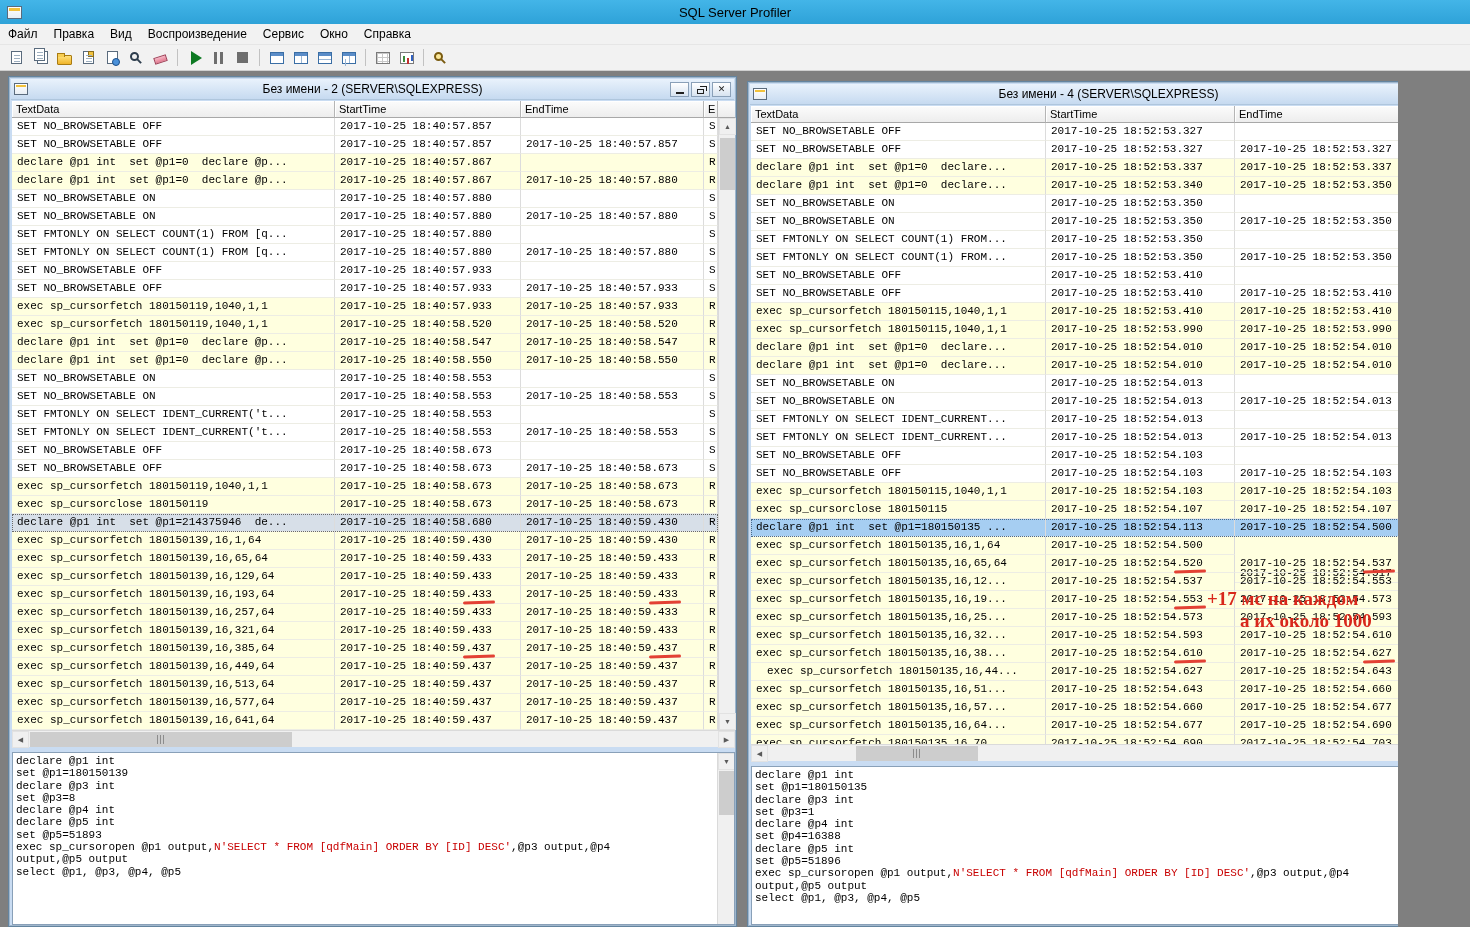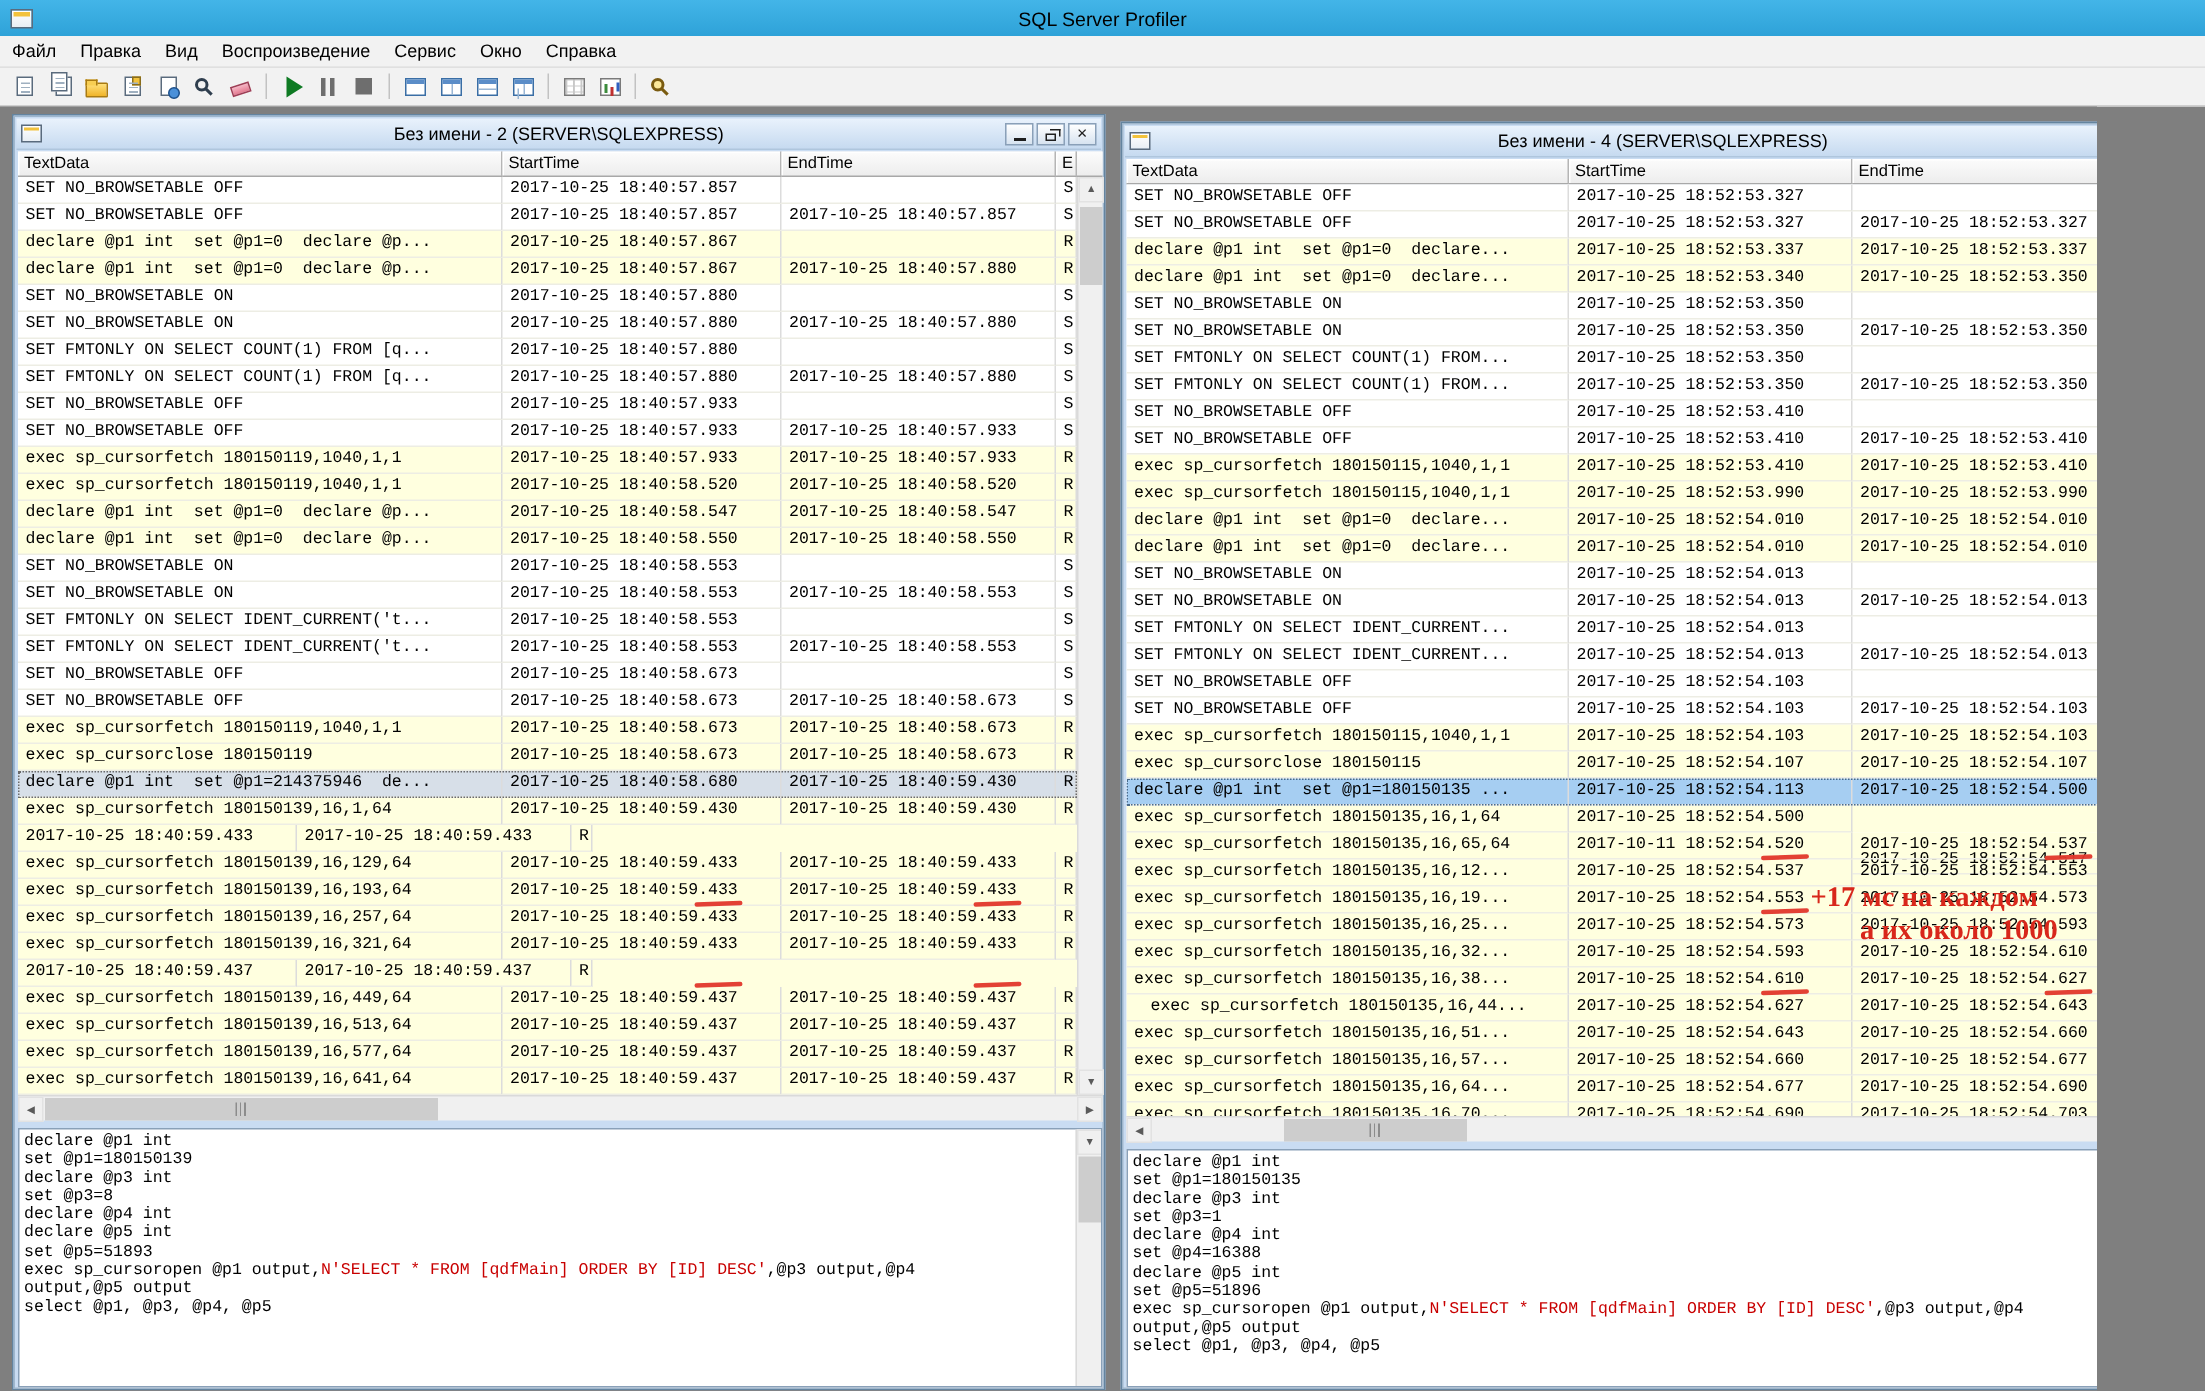--- a/index.html
+++ b/index.html
@@ -342,20 +342,21 @@
             <div class="gcell" style="width: 183px;">2017-10-25 18:40:59.430</div>
             <div class="gcell" style="width: 14px;">R</div>
           </div>
           <div class="grow ry">
             <div class="gcell" style="width: 323px;">exec sp_cursorfetch 180150139,16,1,64</div>
             <div class="gcell" style="width: 186px;">2017-10-25 18:40:59.430</div>
             <div class="gcell" style="width: 183px;">2017-10-25 18:40:59.430</div>
             <div class="gcell" style="width: 14px;">R</div>
           </div>
           <div class="grow ry">
+            <div class="gcell" style="width: 323px;">exec sp_cursorfetch 180150139,16,65,64</div>
             <div class="gcell" style="width: 186px;">2017-10-25 18:40:59.433</div>
             <div class="gcell" style="width: 183px;">2017-10-25 18:40:59.433</div>
             <div class="gcell" style="width: 14px;">R</div>
           </div>
           <div class="grow ry">
             <div class="gcell" style="width: 323px;">exec sp_cursorfetch 180150139,16,129,64</div>
             <div class="gcell" style="width: 186px;">2017-10-25 18:40:59.433</div>
             <div class="gcell" style="width: 183px;">2017-10-25 18:40:59.433</div>
             <div class="gcell" style="width: 14px;">R</div>
           </div>
@@ -371,20 +372,21 @@
             <div class="gcell" style="width: 183px;">2017-10-25 18:40:59.433</div>
             <div class="gcell" style="width: 14px;">R</div>
           </div>
           <div class="grow ry">
             <div class="gcell" style="width: 323px;">exec sp_cursorfetch 180150139,16,321,64</div>
             <div class="gcell" style="width: 186px;">2017-10-25 18:40:59.433</div>
             <div class="gcell" style="width: 183px;">2017-10-25 18:40:59.433</div>
             <div class="gcell" style="width: 14px;">R</div>
           </div>
           <div class="grow ry">
+            <div class="gcell" style="width: 323px;">exec sp_cursorfetch 180150139,16,385,64</div>
             <div class="gcell" style="width: 186px;">2017-10-25 18:40:59.437</div>
             <div class="gcell" style="width: 183px;">2017-10-25 18:40:59.437</div>
             <div class="gcell" style="width: 14px;">R</div>
           </div>
           <div class="grow ry">
             <div class="gcell" style="width: 323px;">exec sp_cursorfetch 180150139,16,449,64</div>
             <div class="gcell" style="width: 186px;">2017-10-25 18:40:59.437</div>
             <div class="gcell" style="width: 183px;">2017-10-25 18:40:59.437</div>
             <div class="gcell" style="width: 14px;">R</div>
           </div>
@@ -578,21 +580,21 @@
             <div class="gcell" style="width: 189px;">2017-10-25 18:52:54.113</div>
             <div class="gcell" style="width: 216px;">2017-10-25 18:52:54.500</div>
           </div>
           <div class="grow ry">
             <div class="gcell" style="width: 295px;">exec sp_cursorfetch 180150135,16,1,64</div>
             <div class="gcell" style="width: 189px;">2017-10-25 18:52:54.500</div>
             <div class="gcell" style="width: 216px; margin-top: 28px;">2017-10-25 18:52:54.517</div>
           </div>
           <div class="grow ry">
             <div class="gcell" style="width: 295px;">exec sp_cursorfetch 180150135,16,65,64</div>
-            <div class="gcell" style="width: 189px;">2017-10-11 18:52:54.520</div>
+            <div class="gcell" style="width: 189px;">2017-10-25 18:52:54.520</div>
             <div class="gcell" style="width: 216px;">2017-10-25 18:52:54.537</div>
           </div>
           <div class="grow ry">
             <div class="gcell" style="width: 295px;">exec sp_cursorfetch 180150135,16,12...</div>
             <div class="gcell" style="width: 189px;">2017-10-25 18:52:54.537</div>
             <div class="gcell" style="width: 216px;">2017-10-25 18:52:54.553</div>
           </div>
           <div class="grow ry">
             <div class="gcell" style="width: 295px;">exec sp_cursorfetch 180150135,16,19...</div>
             <div class="gcell" style="width: 189px;">2017-10-25 18:52:54.553</div>

